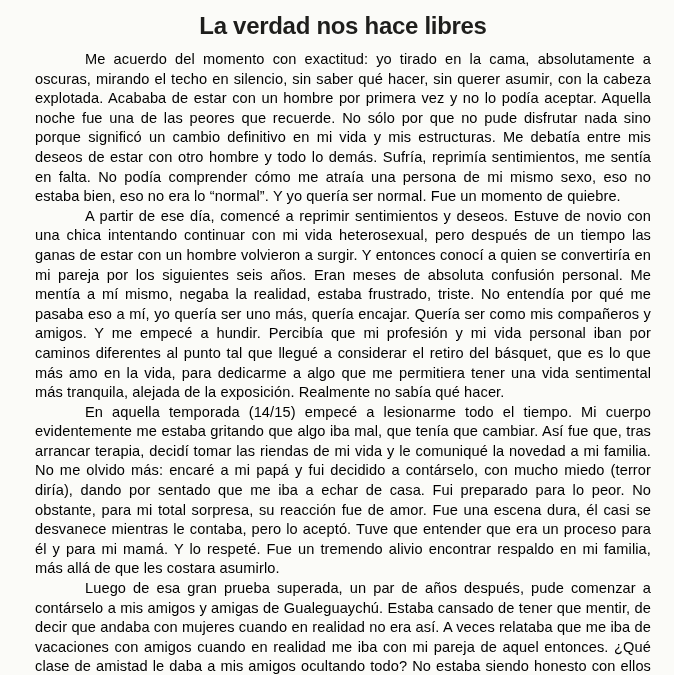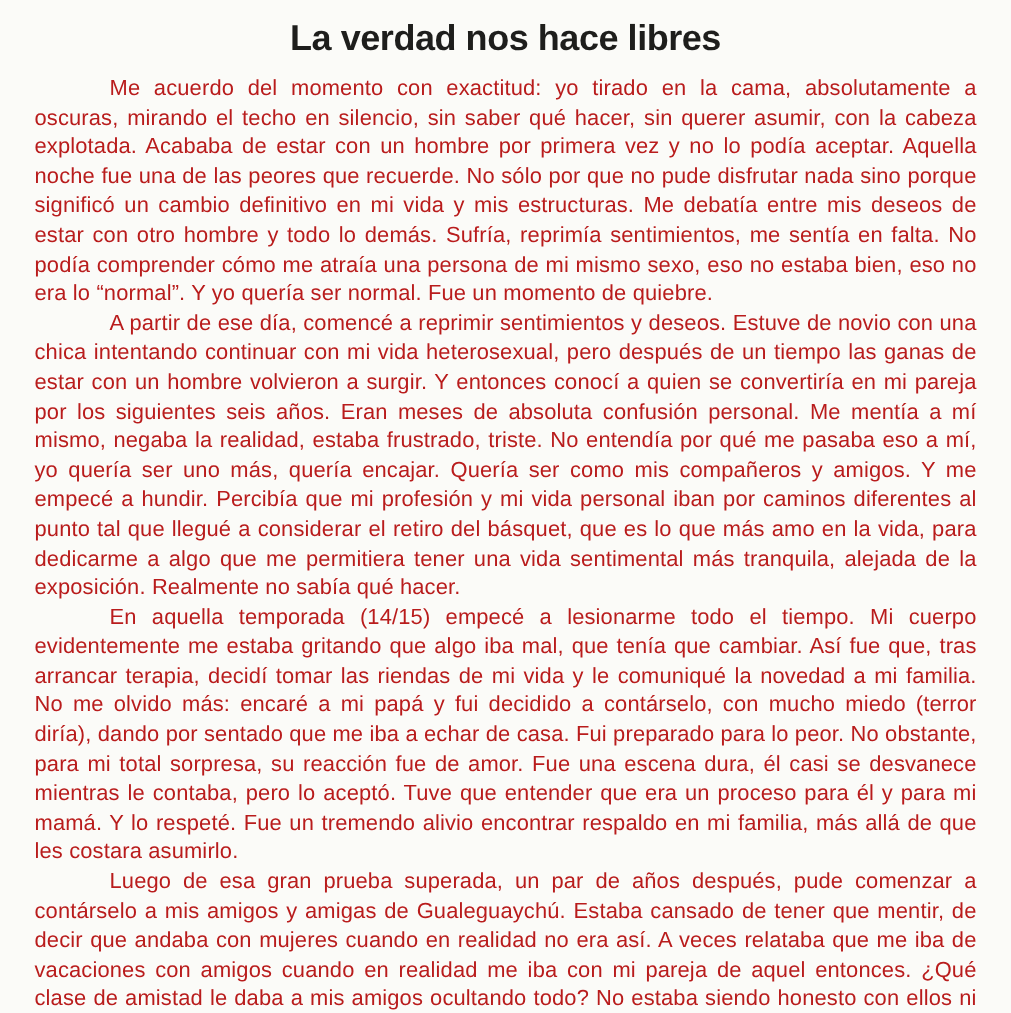--- a/index.html
+++ b/index.html
@@ -10,42 +10,42 @@
     width: 674px;
     height: 675px;
     background: #fbfbf8;
     font-family: "Liberation Sans", "DejaVu Sans", sans-serif;
     overflow: hidden;
   }
   .page {
     box-sizing: border-box;
     width: 674px;
     height: 675px;
-    padding: 8px 23px 6px 23px;
+    padding: 8px 23px 6px 35px;
     display: flex;
     flex-direction: column;
   }
   .title {
     font-size: 24px;
     font-weight: bold;
     text-align: center;
     color: #1e1e1c;
     letter-spacing: -0.3px;
     margin: 4px 0 10px 0;
   }
   .body-text {
     flex: 1 1 auto;
   }
   .body-text p {
     margin: 0;
     text-indent: 50px;
     text-align: justify;
     font-size: 14.6px;
     line-height: 19.6px;
-    color: #b91c1c;
+    color: #000000;
     letter-spacing: 0.1px;
   }
 </style>
 </head>
 <body>
 
 <div class="page">
   <h1 class="title">La verdad nos hace libres</h1>
   <div class="body-text">
     <p>Me acuerdo del momento con exactitud: yo tirado en la cama, absolutamente a oscuras, mirando el techo en silencio, sin saber qué hacer, sin querer asumir, con la cabeza explotada. Acababa de estar con un hombre por primera vez y no lo podía aceptar. Aquella noche fue una de las peores que recuerde. No sólo por que no pude disfrutar nada sino porque significó un cambio definitivo en mi vida y mis estructuras. Me debatía entre mis deseos de estar con otro hombre y todo lo demás. Sufría, reprimía sentimientos, me sentía en falta. No podía comprender cómo me atraía una persona de mi mismo sexo, eso no estaba bien, eso no era lo “normal”. Y yo quería ser normal. Fue un momento de quiebre.</p>

